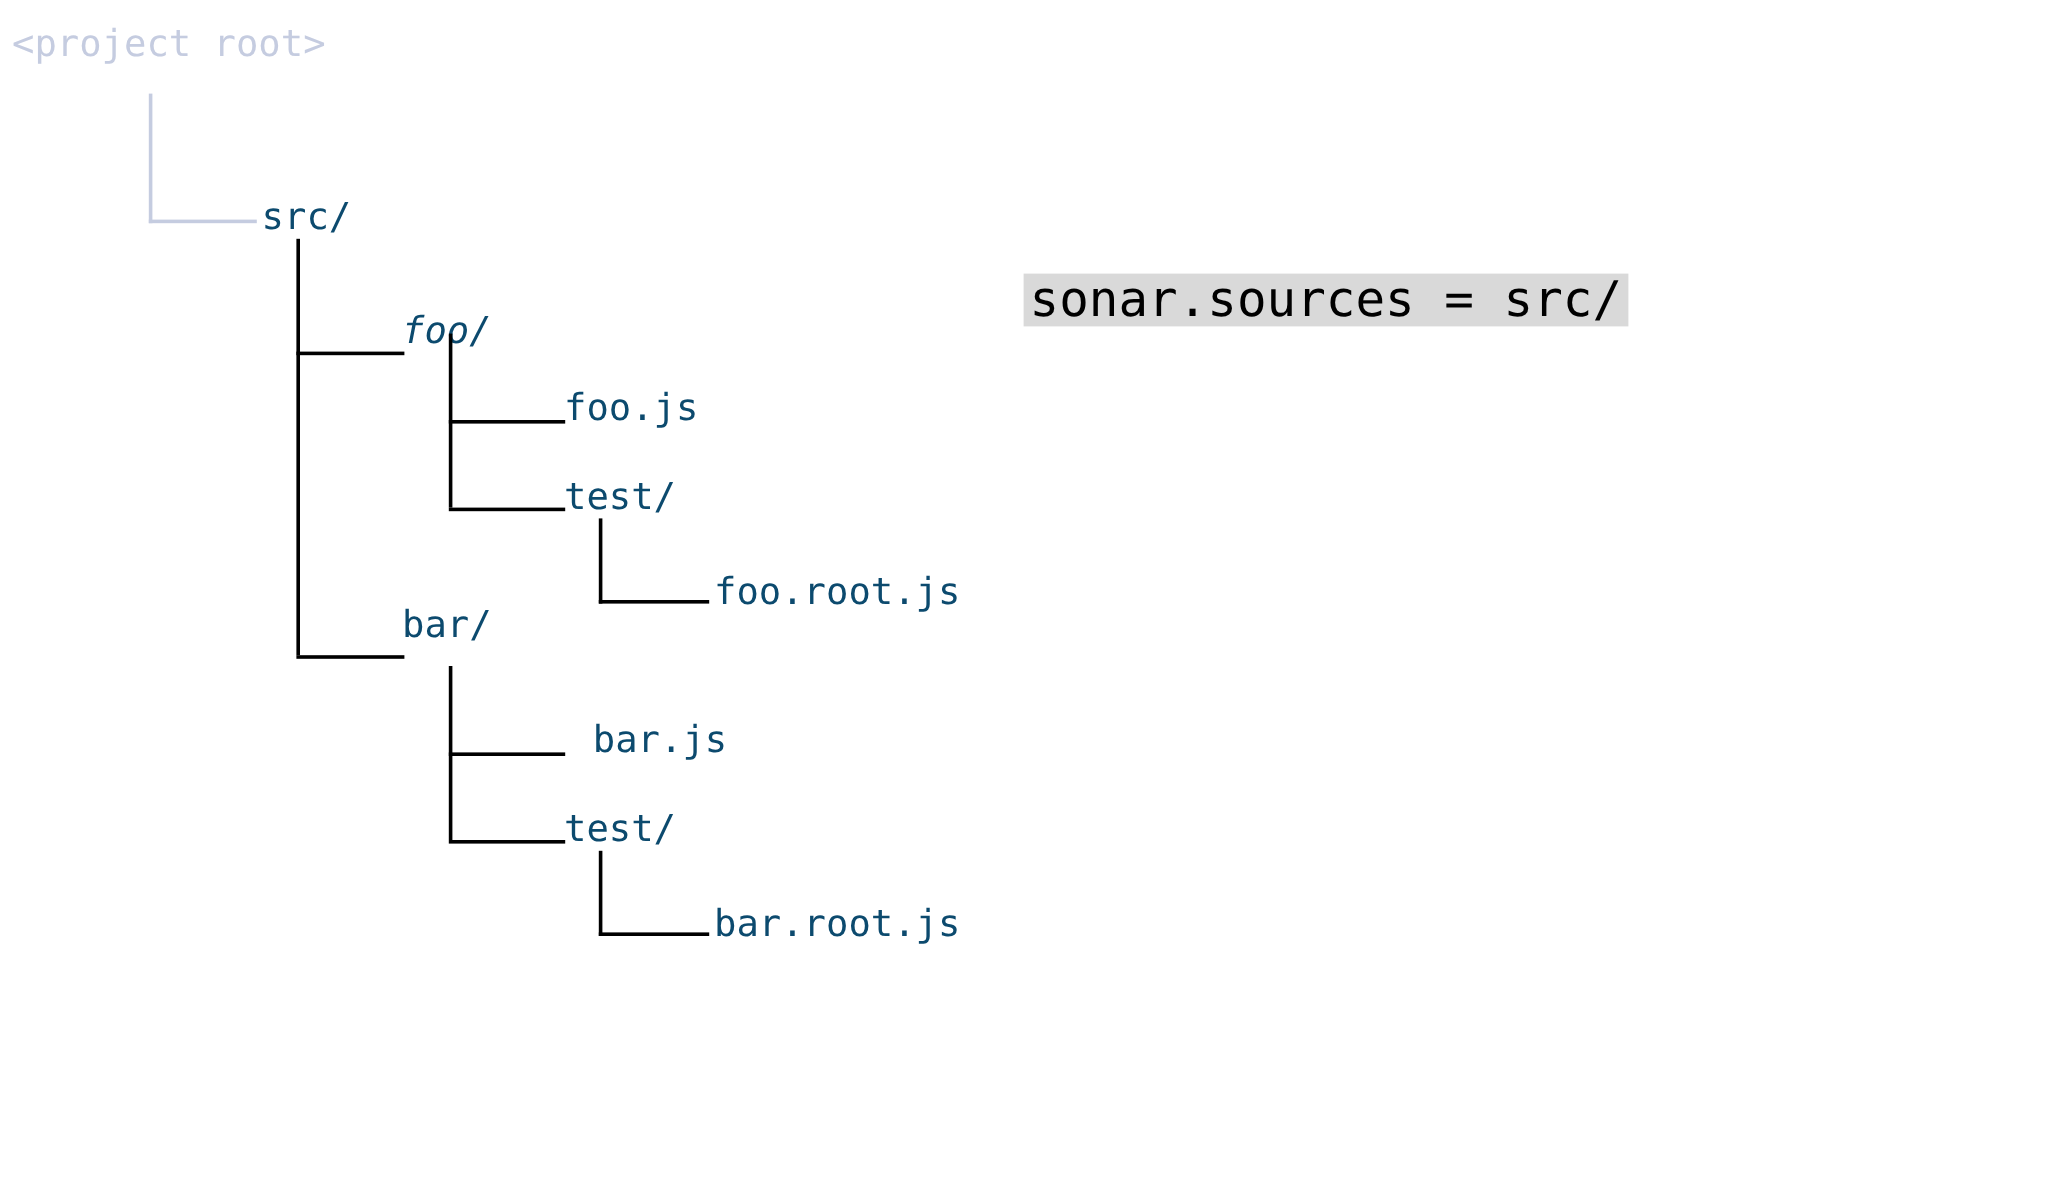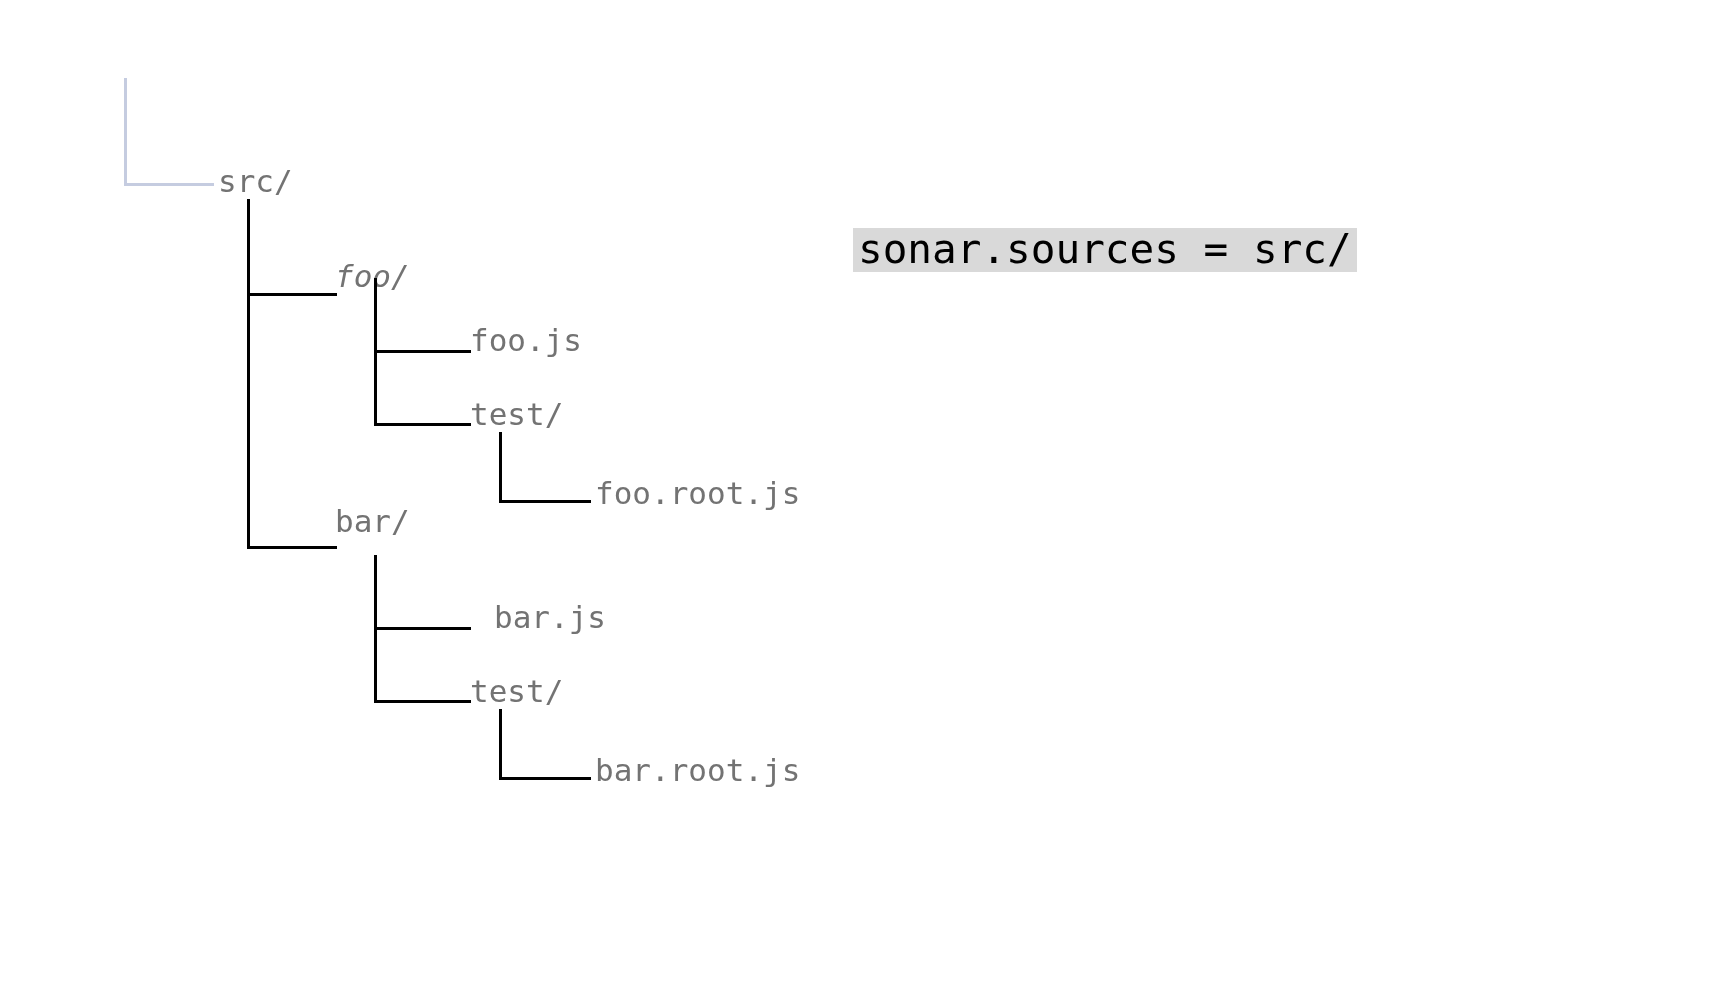--- a/index.html
+++ b/index.html
@@ -24,21 +24,21 @@
     height: 990px;
   }
 
   
   .node-label {
     position: absolute;
     font-family: "DejaVu Sans Mono", "Liberation Mono", monospace;
     font-size: 31px;
     line-height: 31px;
     white-space: pre;
-    color: #737373;
+    color: #0c4a6e;
     letter-spacing: 0px;
   }
   .node-label.root {
     color: #c5cce0;
   }
 
   
   .vline, .hline {
     position: absolute;
     background: #000000;
@@ -61,20 +61,21 @@
     line-height: 38px;
     white-space: pre;
     padding: 2px 5px 4px 5px;
   }
 </style>
 </head>
 <body>
 
 <div id="diagram">
 
+  <div class="node-label root" style="left:10px; top:22px;">&lt;project root&gt;</div>
 
   <div class="vline root-branch" style="left:124px; top:78px; height:108px;"></div>
   <div class="hline root-branch" style="left:124px; top:183px; width:90px;"></div>
 
   <div class="node-label" style="left:218px; top:166px;">src/</div>
 
   <div class="vline" style="left:247px; top:199px; height:347px;"></div>
 
   <div class="hline" style="left:247px; top:293px; width:90px;"></div>
   <div class="node-label" style="left:335px; top:261px;font-style:italic;">foo/</div>

